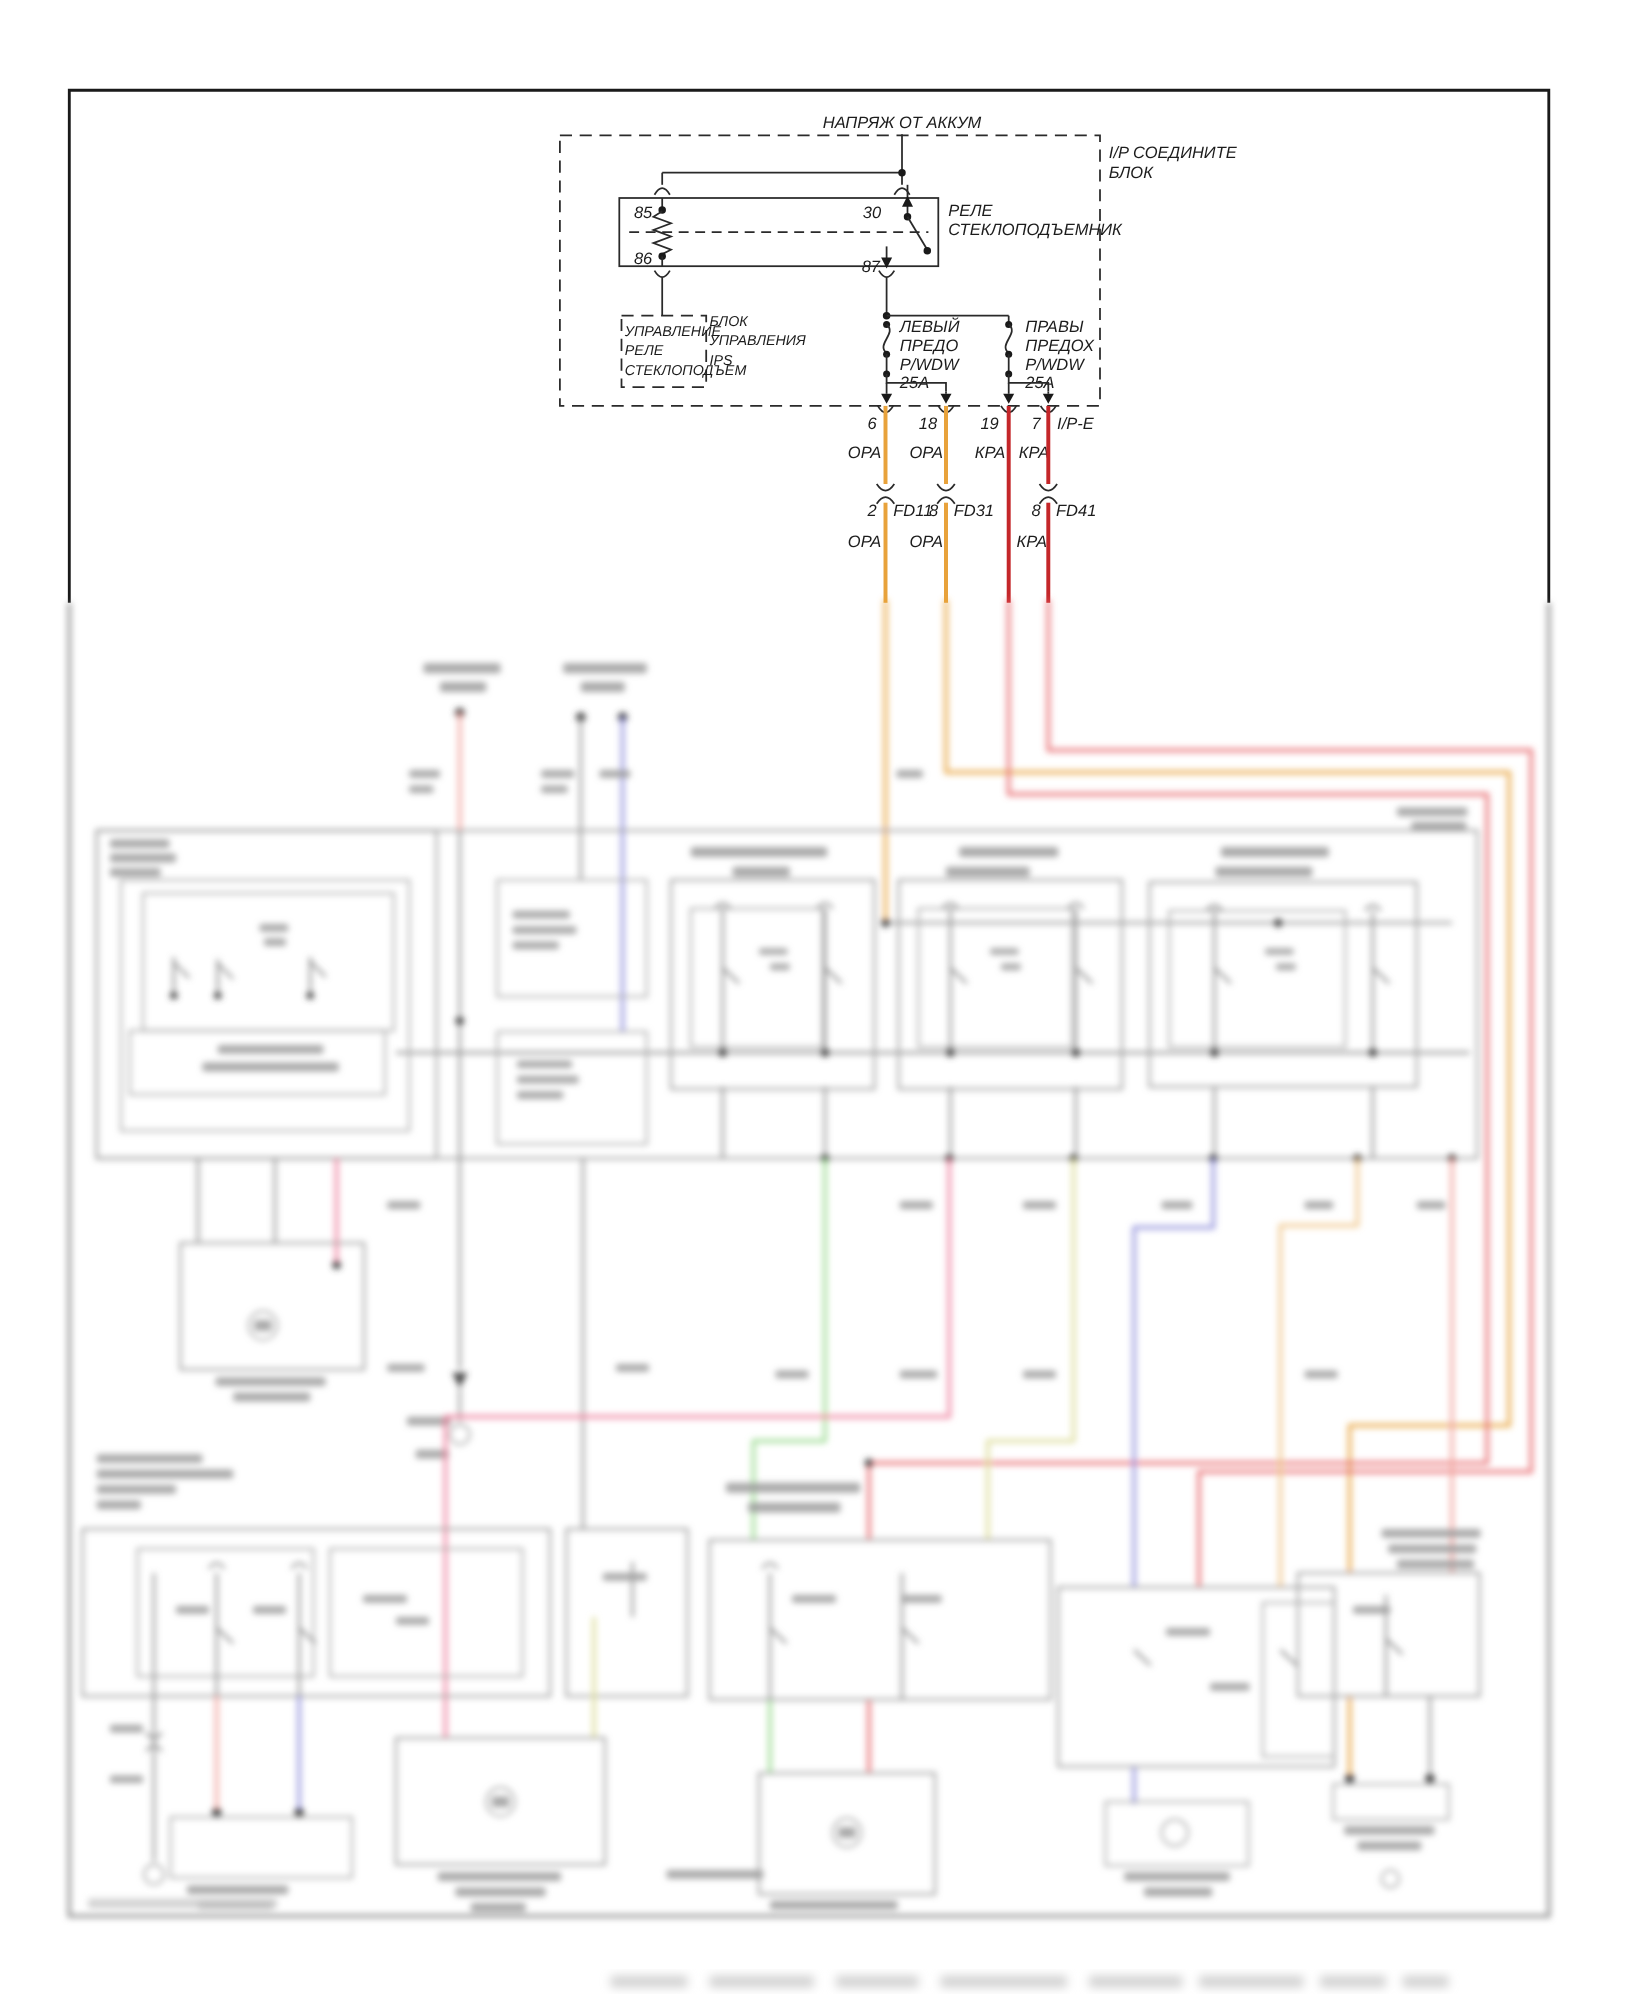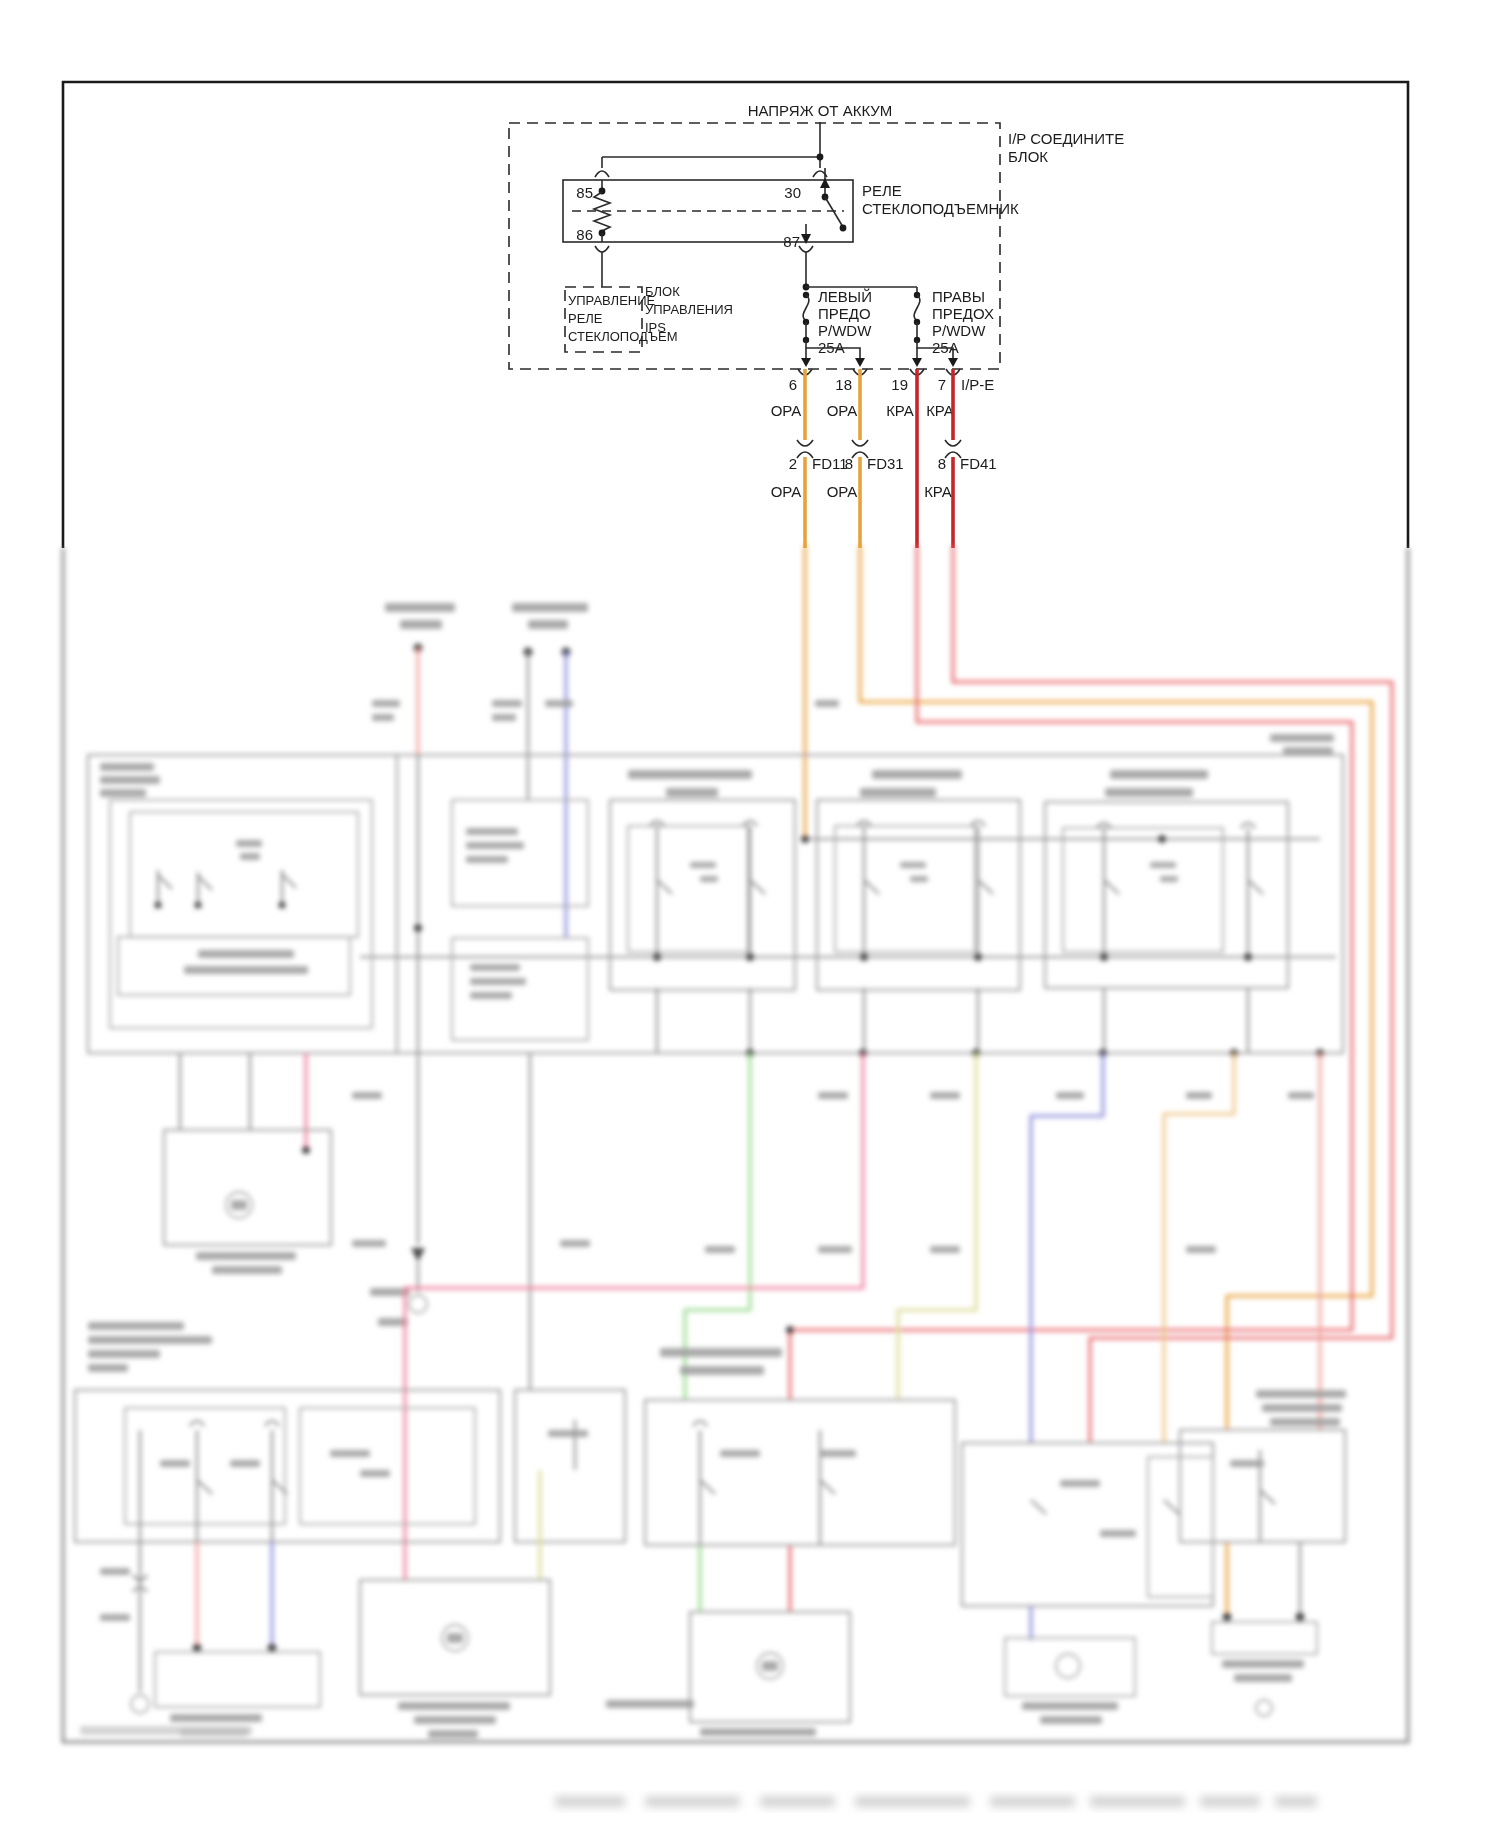--- a/index.html
+++ b/index.html
@@ -1,17 +1,17 @@
 <!DOCTYPE html>
 <html><head>
 <meta charset="utf-8">
 <style>
   html,body{margin:0;padding:0;background:#ffffff;}
   .page{position:relative;width:1500px;height:1828px;background:#ffffff;overflow:hidden;
-        font-family:"Liberation Sans", sans-serif;}
+        font-family:"Liberation Sans", sans-serif;font-style:italic;}
   svg{position:absolute;left:0;top:0;}
   text{font-family:"Liberation Sans", sans-serif;fill:#1c1c1c;}
   .t15{font-size:15px;}
   .t13{font-size:13px;}
   .ln{stroke:#2a2a2a;stroke-width:1.6;fill:none;}
   .lnb{stroke:#1a1a1a;stroke-width:2.6;fill:none;}
   .dsh{stroke:#2a2a2a;stroke-width:1.6;fill:none;stroke-dasharray:11 7;}
   .dot{fill:#1a1a1a;}
   .gb{stroke:#9a9a9a;stroke-width:2;fill:none;}
   .gb2{stroke:#a6a6a6;stroke-width:1.8;fill:none;}

